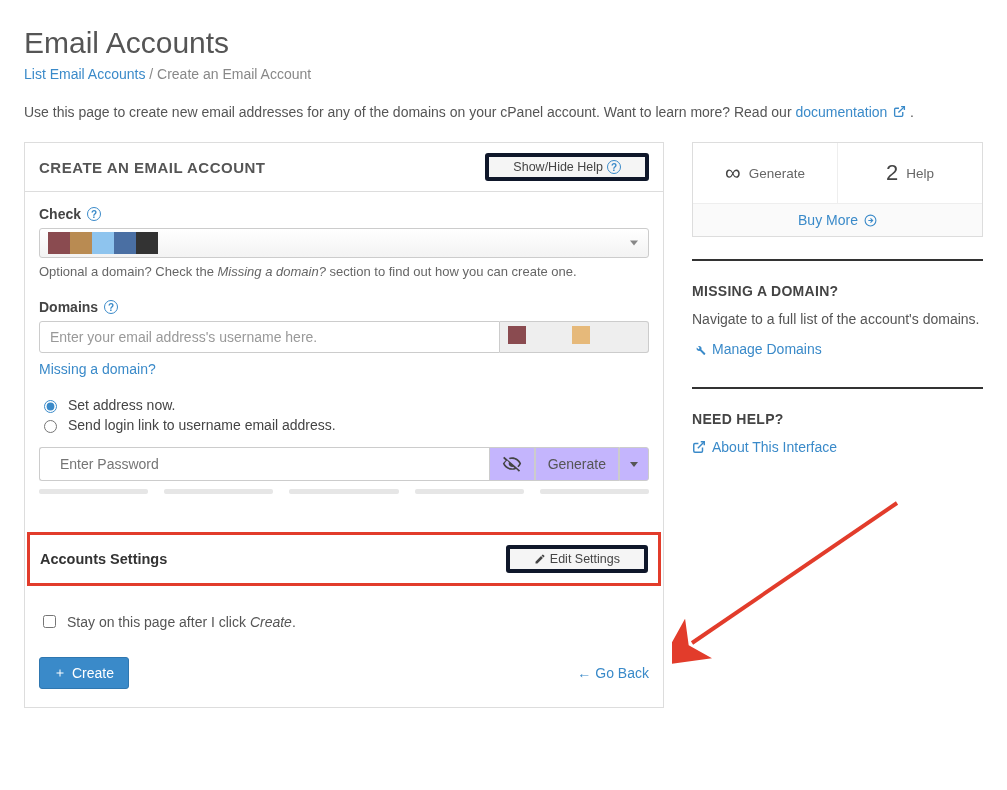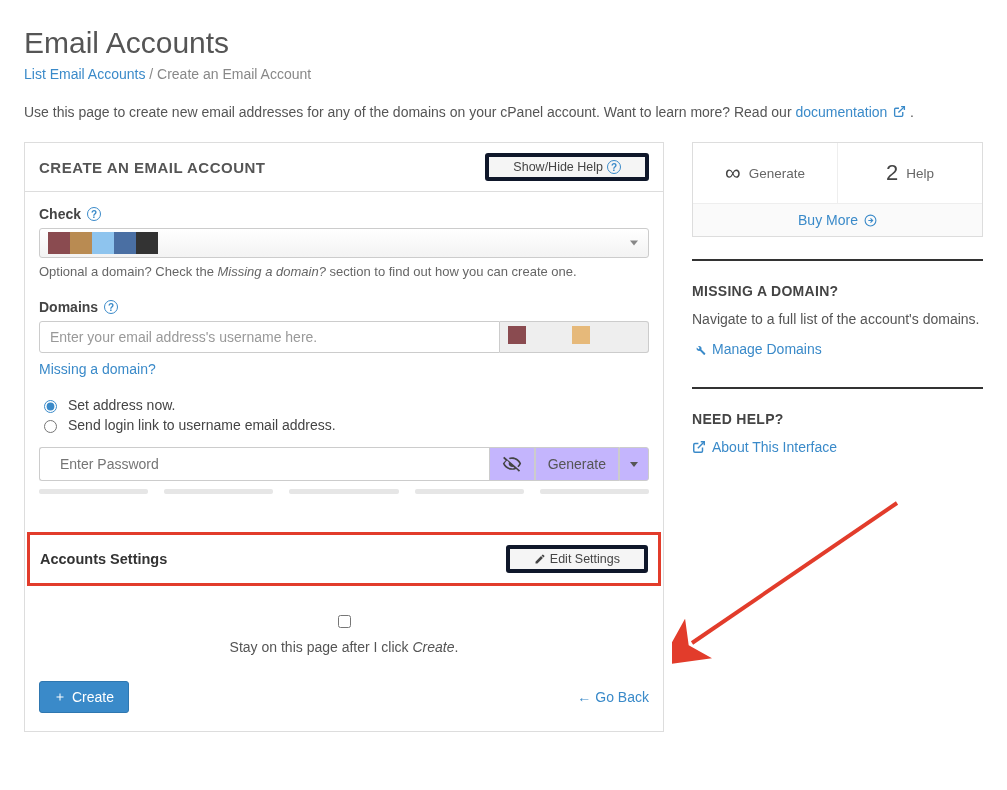--- a/index.html
+++ b/index.html
@@ -111,21 +111,21 @@
   .pw-btn:last-child { border-radius:0 3px 3px 0;}
   .strength-bars { display:flex; gap:16px; margin:8px 0 2px 0;}
   .strength-bars span { flex:1; height:5px; background:#e6e6e6; border-radius:2px;}
   .optional-box {
     border: 3px solid #e23c2b;
     margin: 12px 0 4px 0;
     padding: 10px 10px;
     display:flex; justify-content:space-between; align-items:center;
   }
   .optional-title { font-weight:700; color:#333; font-size:14.5px;}
-  .footer-row { border-top:1px solid #eee; padding:14px 14px; display:flex; align-items:center; gap:8px;flex-direction:column;}
+  .footer-row { border-top:1px solid #eee; padding:14px 14px; display:flex; align-items:center; gap:8px;}
   .footer-actions { padding: 12px 14px 18px 14px; display:flex; justify-content:space-between; align-items:center;}
   .btn-primary {
     background:#3a8ac9; color:#fff; border:1px solid #2f77b0;
     padding:7px 14px; border-radius:3px; cursor:pointer; font-size:14px;
     display:inline-flex; gap:6px; align-items:center;
   }
   
   .side-box { border:1px solid #ddd; border-top:1px solid #ddd; margin-bottom: 22px; }
   .side-stats { display:flex; height:60px; }
   .side-stat { flex:1; display:flex; flex-direction:row; align-items:center; justify-content:center; gap:8px; border-right:1px solid #eee;}

